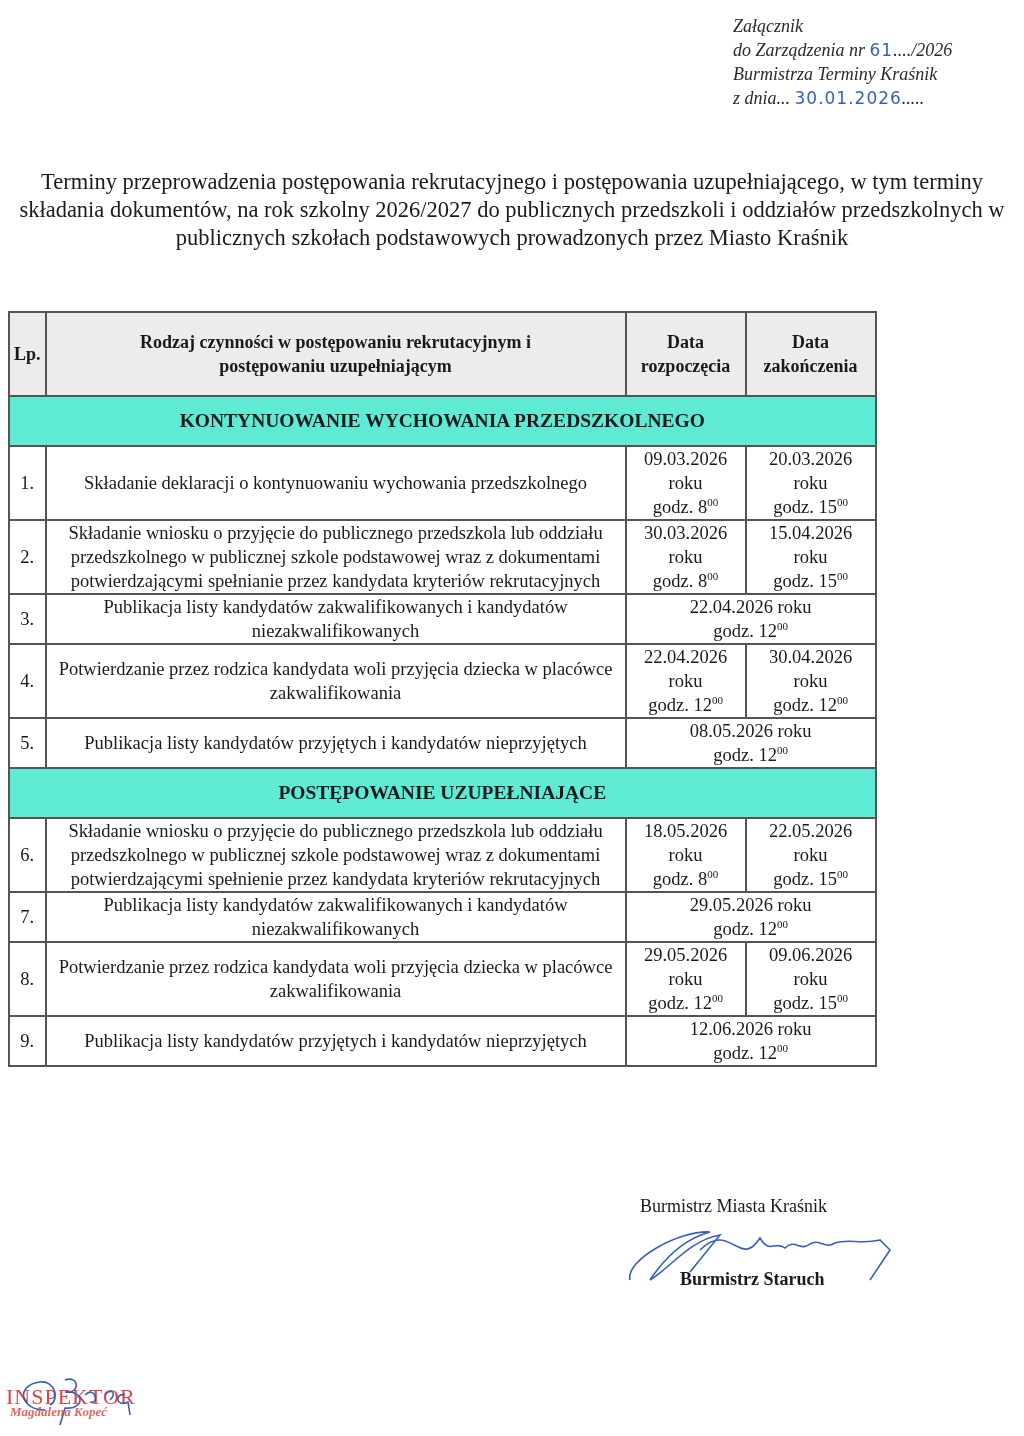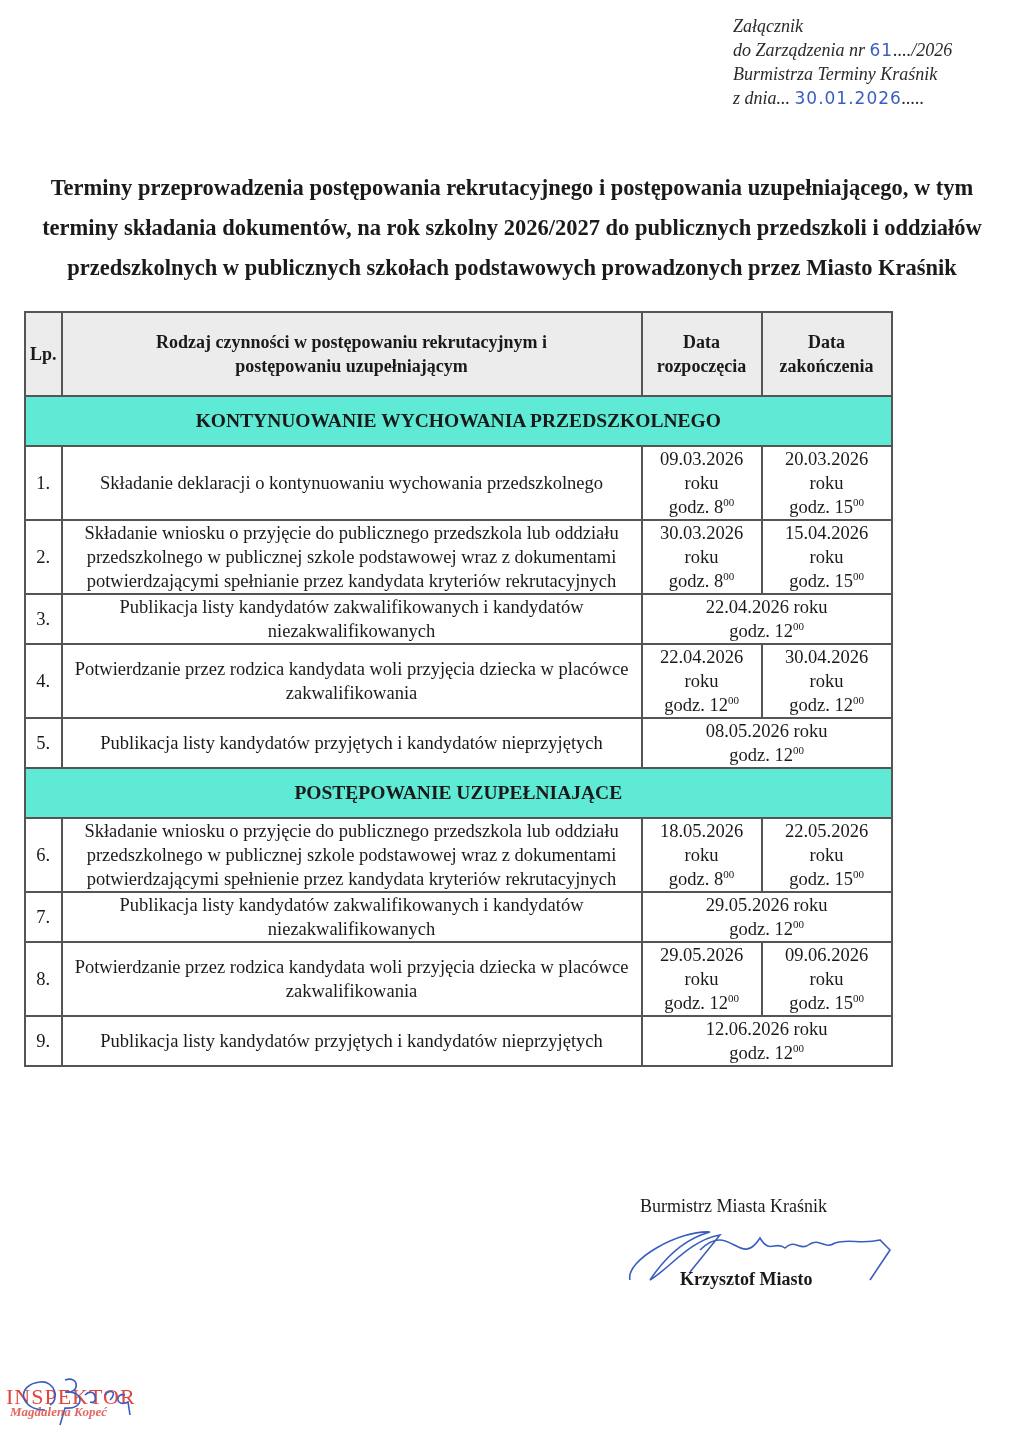--- a/index.html
+++ b/index.html
@@ -1,20 +1,20 @@
 <!DOCTYPE html>
 <html><head>
 <meta charset="utf-8">
 <style>
   html, body { margin: 0; padding: 0; background: #ffffff; }
   body { width: 1024px; height: 1436px; position: relative; overflow: hidden; font-family: "Liberation Serif", serif; color: #1a1a1a; }
   .annex { position: absolute; left: 733px; top: 14px; font-style: italic; font-size: 18px; line-height: 24px; color: #2a2a2a; }
   .annex .hand { font-family: "DejaVu Sans", sans-serif; font-style: normal; color: #3a5ec0; font-size: 17px; letter-spacing: 1px; }
-  .title { position: absolute; left: 0; top: 168px; width: 1024px; text-align: center; font-weight: bold; font-size: 22.5px; line-height: 40px; color: #1a1a1a; }
-  table.sched { position: absolute; left: 24px; top: 311px; width: 785px; border-collapse: collapse; font-size: 18.5px; line-height: 24px; }
+  .title { position: absolute; left: 0; top: 168px; width: 1024px; text-align: center; font-weight: normal; font-size: 22.5px; line-height: 28px; color: #1a1a1a; }
+  table.sched { position: absolute; left: 8px; top: 311px; width: 785px; border-collapse: collapse; font-size: 18.5px; line-height: 24px; }
   table.sched td, table.sched th { border: 2px solid #555; text-align: center; vertical-align: middle; padding: 0 4px; }
   table.sched th { background: #ececec; font-weight: bold; font-size: 18px; height: 82px; }
   table.sched .section td { background: #5eead4; font-weight: bold; font-size: 19.5px; height: 48px; }
   .lp { width: 46px; }
   .act { width: 578px; }
   .d1 { width: 158px; }
   .d2 { width: 158px; }
   sup { font-size: 11px; vertical-align: 7px; line-height: 0; }
   .signer { position: absolute; left: 640px; top: 1196px; font-weight: normal; font-size: 18px; }
   .signer-name { position: absolute; left: 680px; top: 1269px; font-weight: bold; font-size: 18px; }
@@ -169,19 +169,19 @@
           <div><span>godz. 12</span><sup>00</sup></div>
         </td>
       </tr>
     </tbody>
 </table>
 
 <svg class="sig-svg" width="290" height="80" viewBox="0 0 290 80">
   <path d="M10,70 C 5,50 60,20 90,22 C 60,30 40,55 30,70 C 50,58 70,30 100,25 L 70,62 M 80,40 C 110,10 120,60 140,28 C 150,45 155,30 165,38 C 175,28 180,42 190,34 C 200,28 205,40 215,33 C 230,28 240,35 260,30 L 270,40 L 250,70" fill="none" stroke="#3a5ec0" stroke-width="1.6"></path>
 </svg>
 <div class="signer">Burmistrz Miasta Kraśnik</div>
-<div class="signer-name">Krzysztof Miasto</div>
+<div class="signer-name">Burmistrz Staruch</div>
 
 <div class="stamp">INSPEKTOR</div>
 <svg class="stamp-svg" width="150" height="60" viewBox="0 0 150 60">
   <path d="M35,40 C 10,40 5,15 30,12 C 45,10 50,30 40,35 M 55,10 C 70,5 70,25 55,22 C 75,20 75,40 55,38 L 50,55 M 75,25 C 85,15 90,35 80,32 M 95,25 C 100,18 108,22 100,30 M 115,25 C 105,22 105,38 118,32 L 120,45" fill="none" stroke="#3a5ec0" stroke-width="1.6"></path>
 </svg>
 <div class="stamp-name">Magdalena Kopeć</div>
 
 </body></html>

